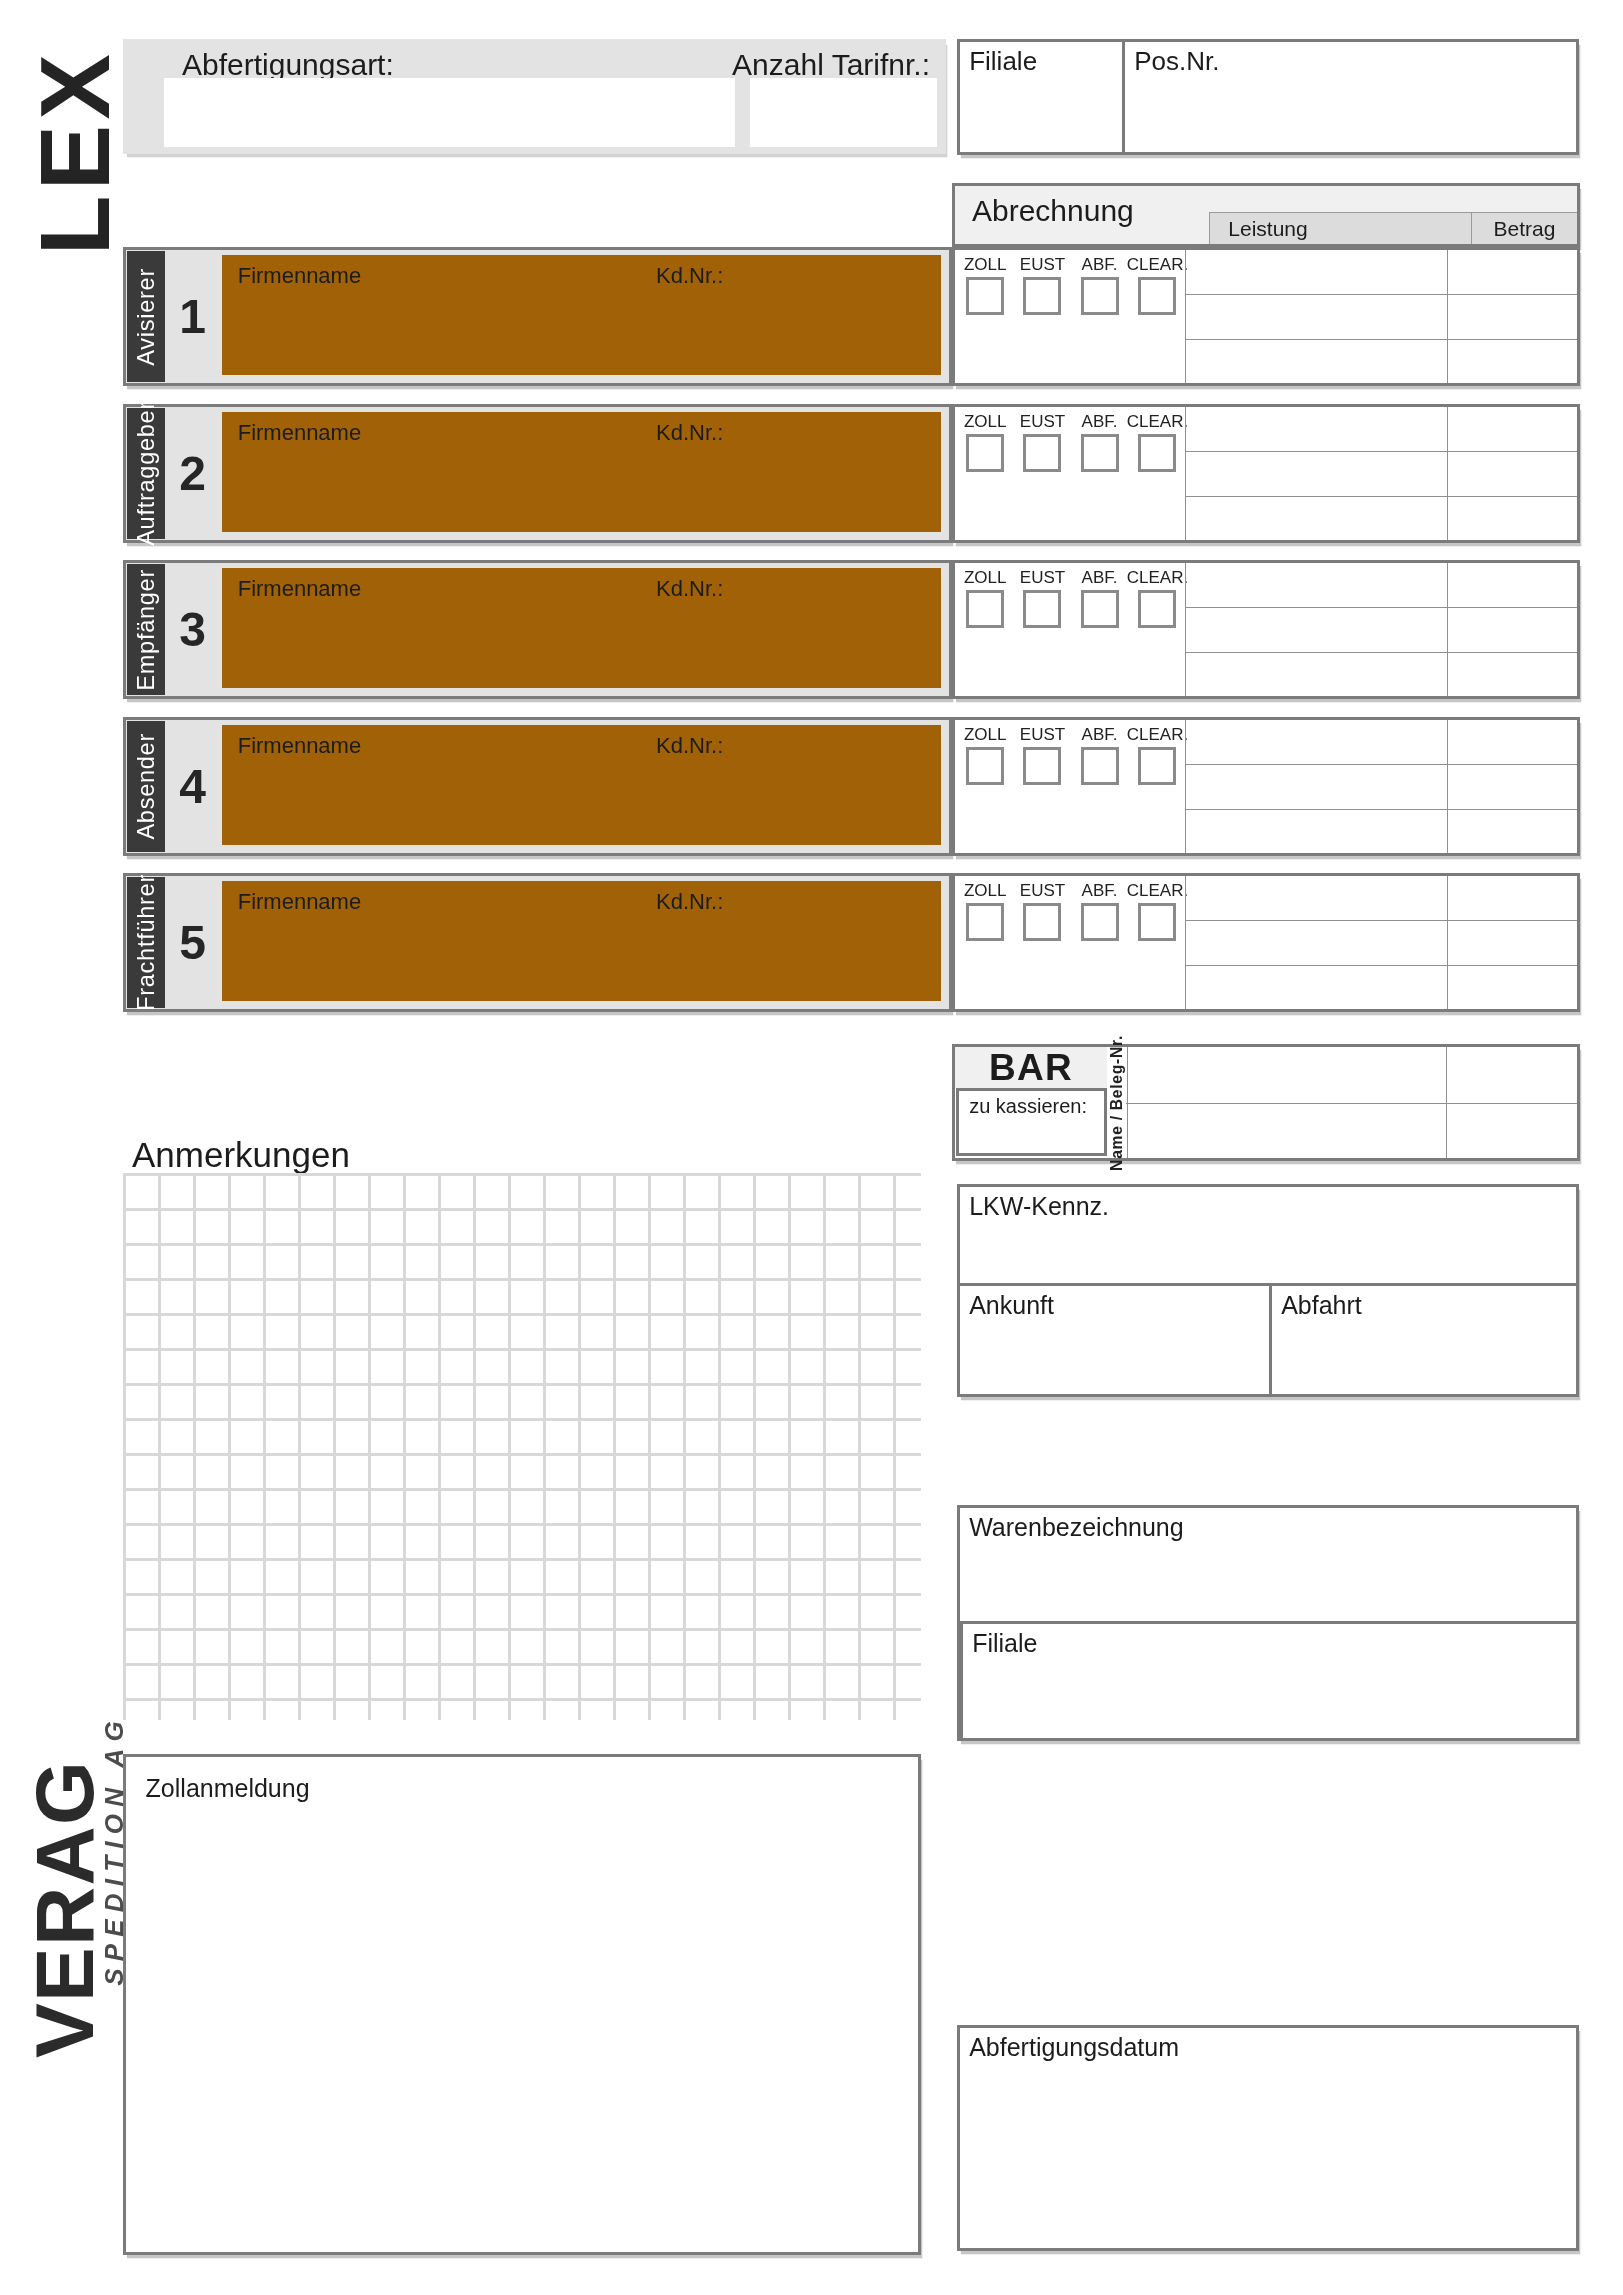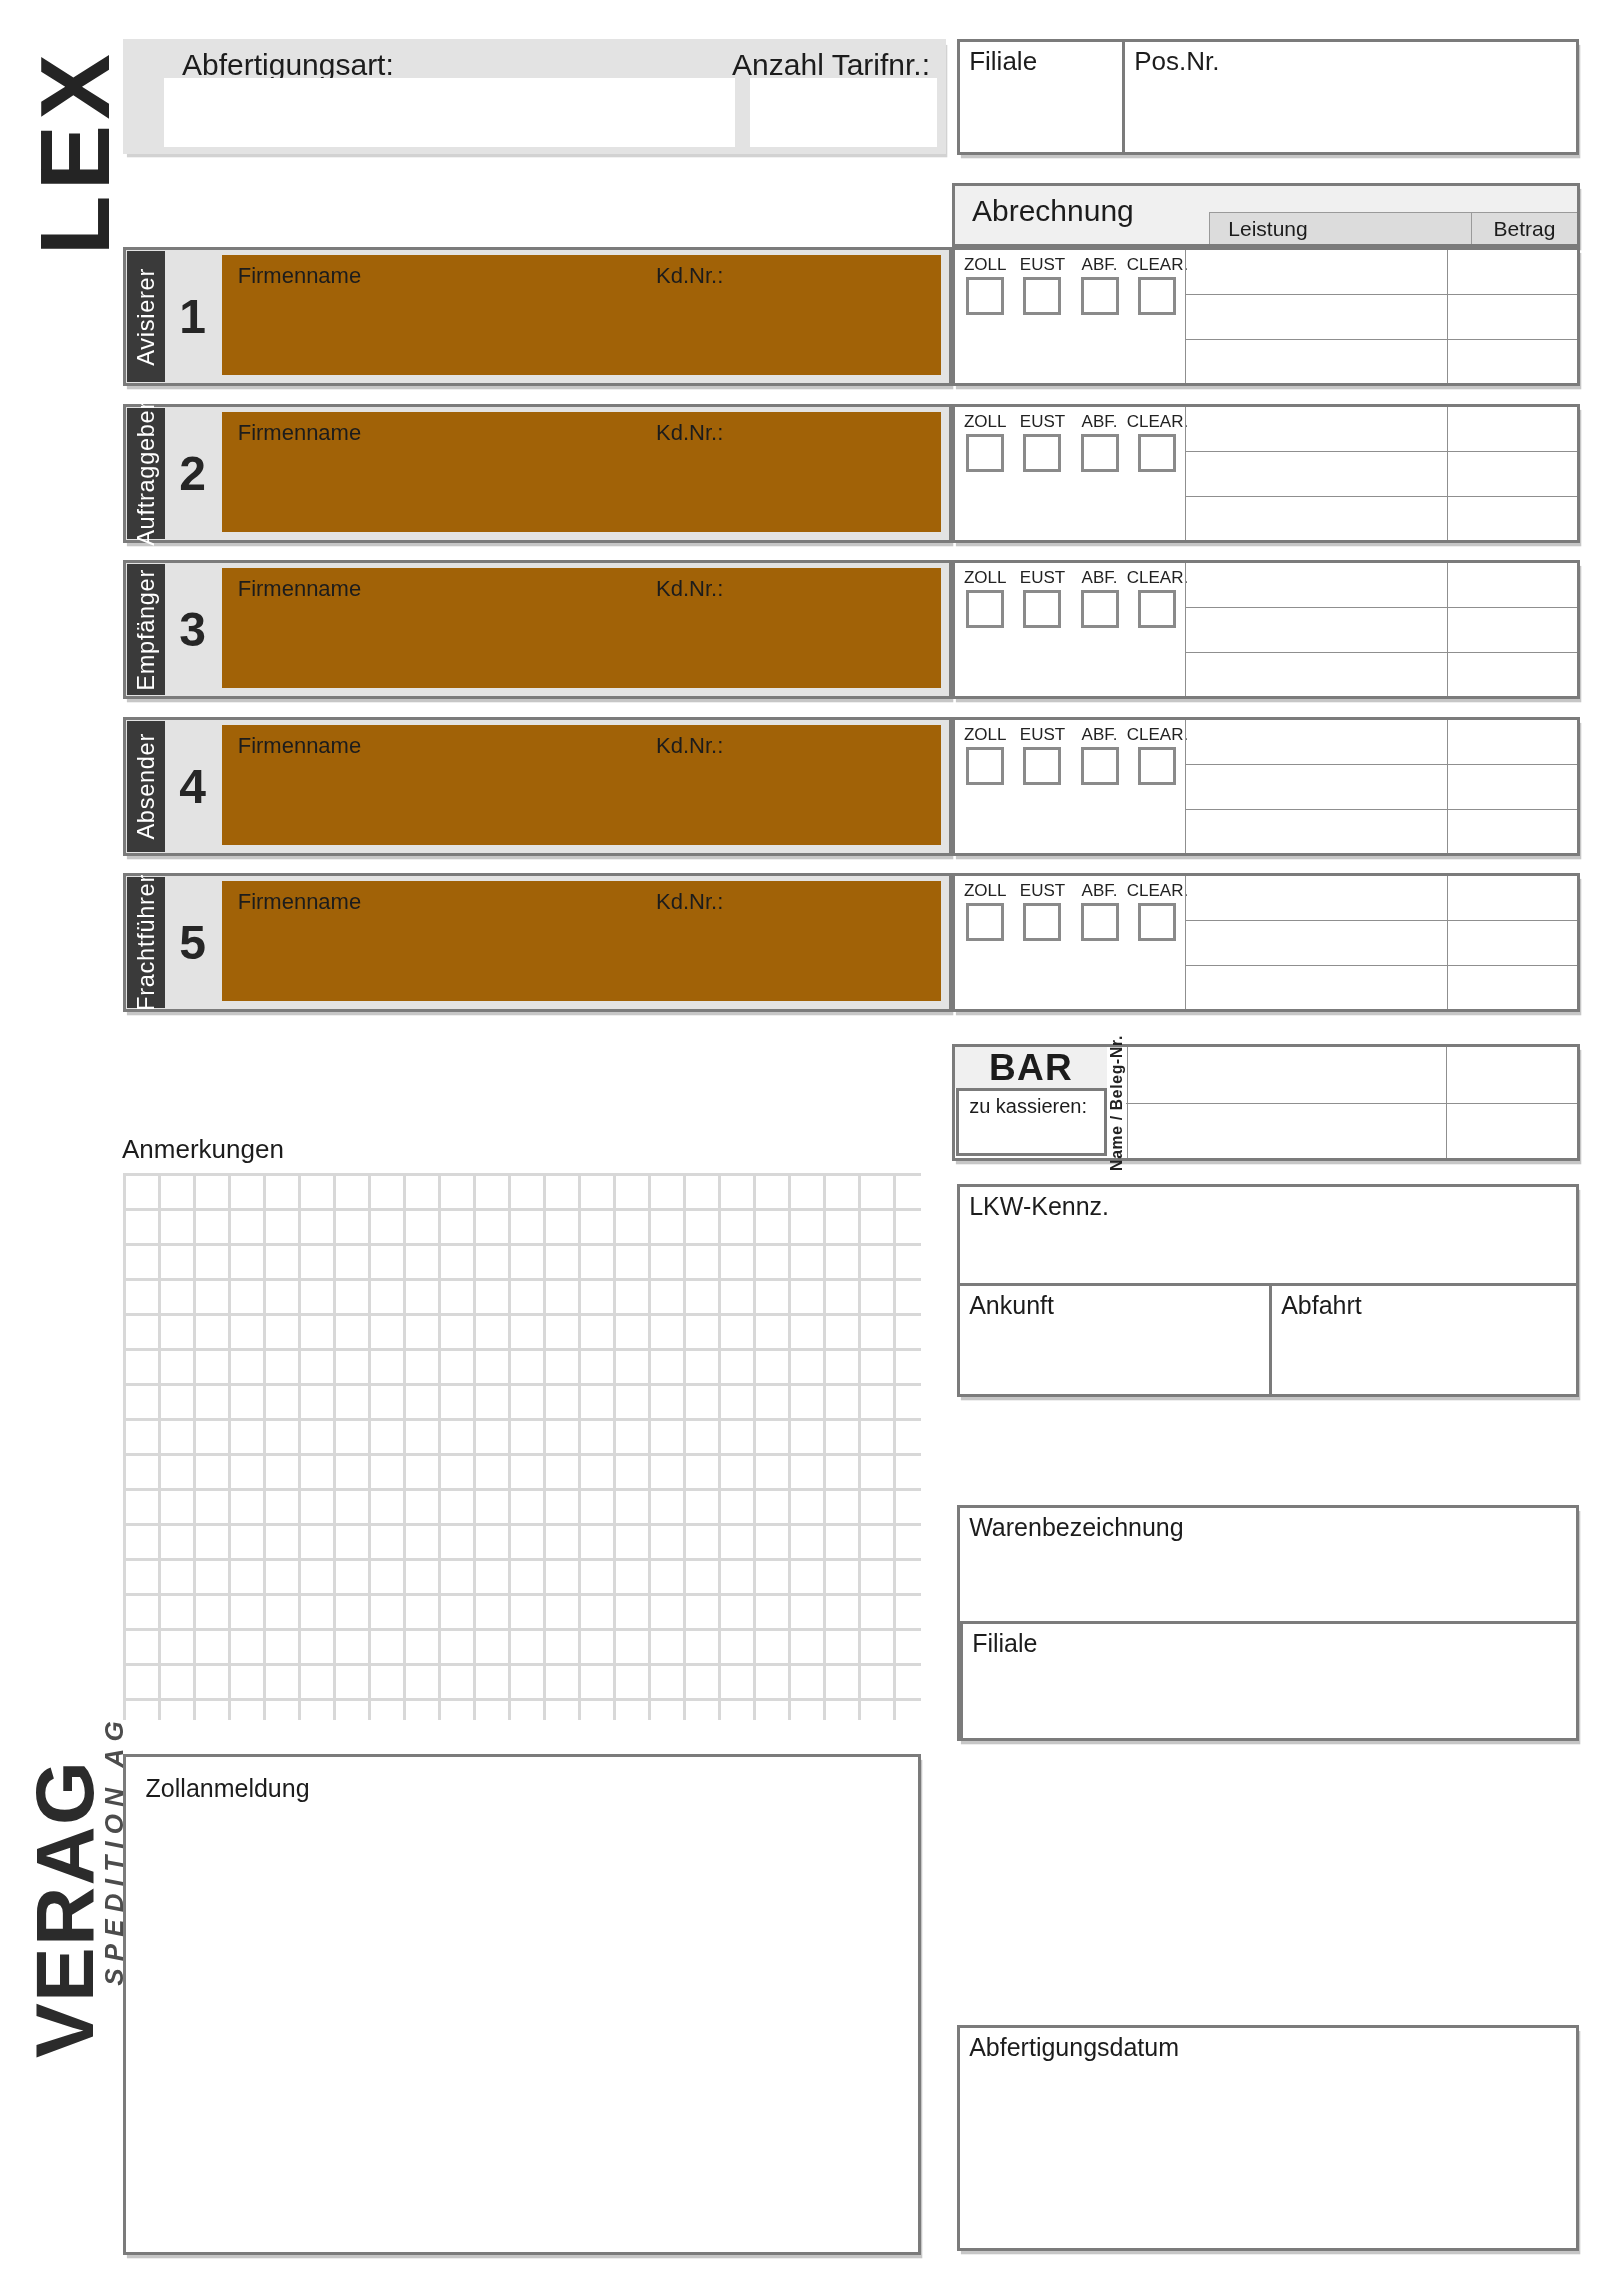--- a/index.html
+++ b/index.html
@@ -77,21 +77,21 @@
   .zu-box .lbl { left:10.5px; top:3.9px; font-size:20px; }
   .nb-col { position:absolute; left:152px; top:0; bottom:0; width:19.6px; border-right:1.3px solid #8f8f8f; }
   .nb-col span { font-size:15.7px; font-weight:bold; color:#222222; letter-spacing:0.7px; }
   .bar-cells { position:absolute; left:171px; top:0; right:0; bottom:0;
                display:grid; grid-template-columns:320px 1fr; grid-template-rows:1fr 1fr; }
   .bar-cells div { box-sizing:border-box; }
   .bar-cells div.c2 { border-left:1.3px solid #8f8f8f; }
   .bar-cells div.r2 { border-top:1.3px solid #8f8f8f; }
 
   
-  .anm-lbl { left:122px; top:1135px; font-size:26px; }
+  .anm-lbl { left:132px; top:1135px; font-size:35px; }
   .anm-grid { left:123px; top:1173px; width:798px; height:547px; background:#ffffff;
     background-image:
       repeating-linear-gradient(to right,  #d8d8d8 0 2.6px, transparent 2.6px 35px),
       repeating-linear-gradient(to bottom, #d8d8d8 0 2.6px, transparent 2.6px 35px); }
 
   
   .info { }
   .info .head-lbl { left:9.2px; top:5.2px; font-size:25px; }
   .split { position:absolute; left:0; right:0; bottom:0; border-top:3.3px solid #7b7b7b; display:flex; }
   .split .c1 { position:relative; width:309px; }

